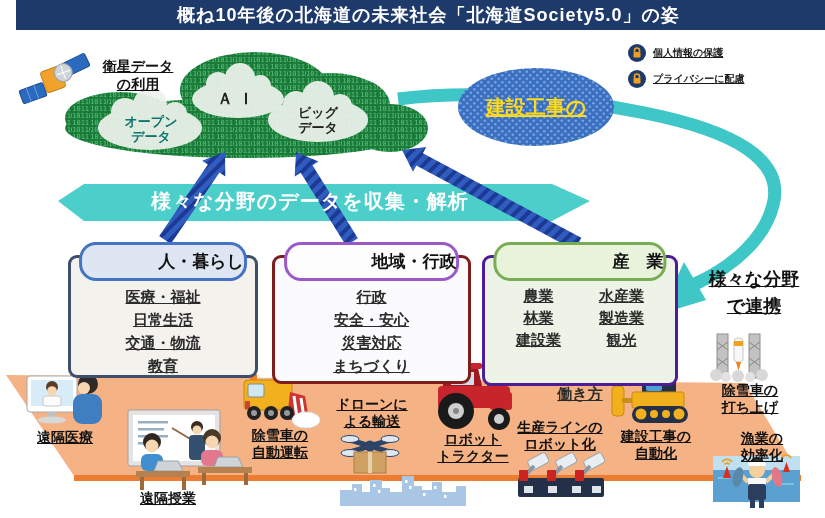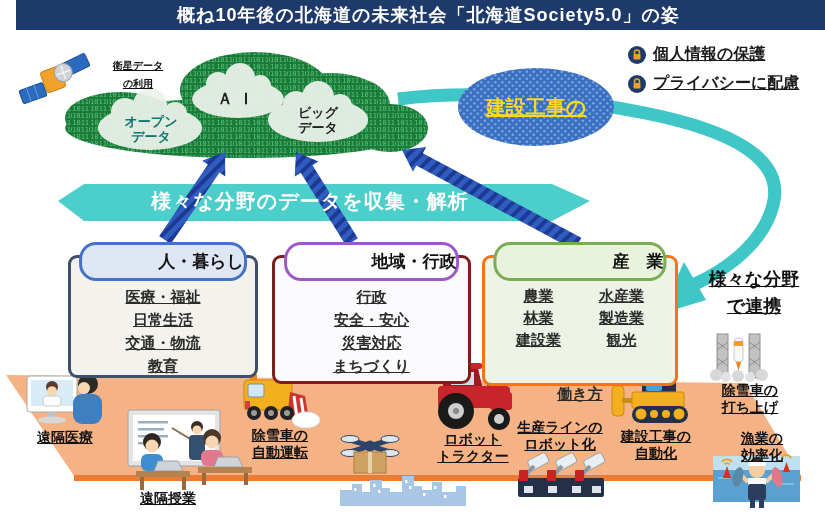--- a/index.html
+++ b/index.html
@@ -6,47 +6,47 @@
   .stage{position:relative;width:825px;height:518px;background:#fff;overflow:hidden;
          font-family:"Liberation Sans","DejaVu Sans",sans-serif;}
   .abs{position:absolute;}
   
   .titlebar{left:16px;top:0;width:825px;height:30px;background:#1e3a6b;color:#fff;
             display:flex;align-items:center;justify-content:center;
             font-size:18px;font-weight:bold;letter-spacing:1px;z-index:6;}
   
   .txt{z-index:3;color:#111;font-weight:bold;text-align:center;}
   .u{text-decoration:underline;}
-  .sat-label{left:88px;top:57px;width:100px;font-size:10px;line-height:18px;}
+  .sat-label{left:88px;top:57px;width:100px;font-size:14px;line-height:18px;}
   .cl-open{left:103px;top:114px;width:96px;font-size:13px;line-height:15px;color:#0f766e;}
   .cl-ai{left:200px;top:89px;width:76px;font-size:16px;letter-spacing:5px;color:#222;}
   .cl-big{left:272px;top:105px;width:92px;font-size:13px;line-height:15px;color:#222;}
   .oval-label{left:458px;top:94px;width:156px;font-size:20px;color:#ffd91e;z-index:3;}
   .banner-label{left:80px;top:188px;width:460px;font-size:20px;color:#fff;z-index:3;letter-spacing:1px;}
   .coop{left:690px;top:266px;width:128px;font-size:18px;line-height:27px;z-index:4;}
   
   .seclist{left:628px;top:44px;z-index:4;}
   .secrow{display:flex;align-items:center;gap:7px;margin-bottom:8px;}
-  .secrow span.lbl{font-size:16px;font-weight:bold;color:#1a1a1a;text-decoration:underline;}
+  .secrow span.lbl{font-size:10px;font-weight:bold;color:#1a1a1a;text-decoration:underline;}
   
   .catbox{z-index:4;border-radius:9px;}
   .catbox .pill{position:absolute;left:50%;transform:translateX(-50%);top:-16px;
                 padding:5px 0;width:88%;border-radius:17px;text-align:right;
                 font-size:17px;font-weight:bold;color:#111;}
   .items{padding-top:27px;text-align:center;font-size:15px;font-weight:bold;color:#2b2b2b;line-height:23px;}
   .items div span{text-decoration:underline;}
   .twocol{display:flex;justify-content:space-around;padding:27px 12px 0 12px;
           font-size:15px;font-weight:bold;color:#2b2b2b;line-height:22px;text-align:center;}
   .twocol span{display:block;text-decoration:underline;}
   .botitem{text-align:center;font-size:15px;font-weight:bold;color:#2b2b2b;margin-top:34px;}
   .box1{left:68px;top:255px;width:184px;height:117px;background:#f4f2ed;border:3px solid #3e4f6b;}
   .box1 .pill{background:#dde6f2;border:3px solid #4472c4;}
   .box2{left:272px;top:255px;width:193px;height:123px;background:#fbfafc;border:3px solid #7f1d1d;}
   .box2 .pill{background:#fdfdfd;border:3px solid #9b59c8;}
-  .box3{left:482px;top:255px;width:190px;height:125px;background:#edf3e7;border:3px solid #f97316;}
+  .box3{left:482px;top:255px;width:190px;height:125px;background:#edf3e7;border:3px solid #4c1d95;}
   .box3 .pill{background:#e9f3dc;border:3px solid #79ad53;}
   
   .uc{z-index:5;font-size:14px;font-weight:bold;color:#111;text-align:center;line-height:17px;}
   .uc span{text-decoration:underline;}
 </style>
 </head>
 <body>
 
 <div class="stage">
 
@@ -405,20 +405,23 @@
 
   <div class="abs uc" style="left:25px;top:429px;width:80px;">
     <span>遠隔医療</span>
   </div>
   <div class="abs uc" style="left:128px;top:490px;width:80px;">
     <span>遠隔授業</span>
   </div>
   <div class="abs uc" style="left:240px;top:427px;width:80px;">
     <span>除雪車の</span><br><span>自動運転</span>
   </div>
+  <div class="abs uc" style="left:328px;top:396px;width:88px;">
+    <span>ドローンに</span><br><span>よる輸送</span>
+  </div>
   <div class="abs uc" style="left:428px;top:431px;width:90px;">
     <span>ロボット</span><br><span>トラクター</span>
   </div>
   <div class="abs uc" style="left:512px;top:419px;width:96px;">
     <span>生産ラインの</span><br><span>ロボット化</span>
   </div>
   <div class="abs uc" style="left:615px;top:428px;width:82px;">
     <span>建設工事の</span><br><span>自動化</span>
   </div>
   <div class="abs uc" style="left:705px;top:382px;width:90px;">

